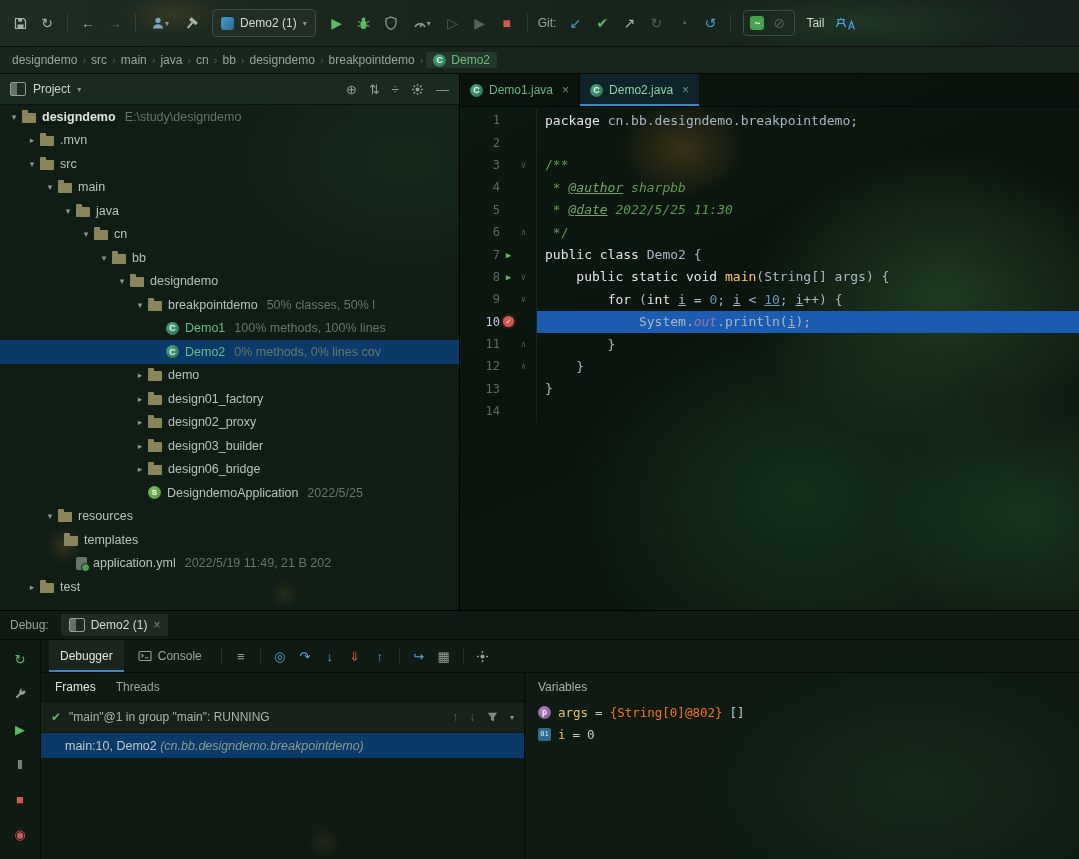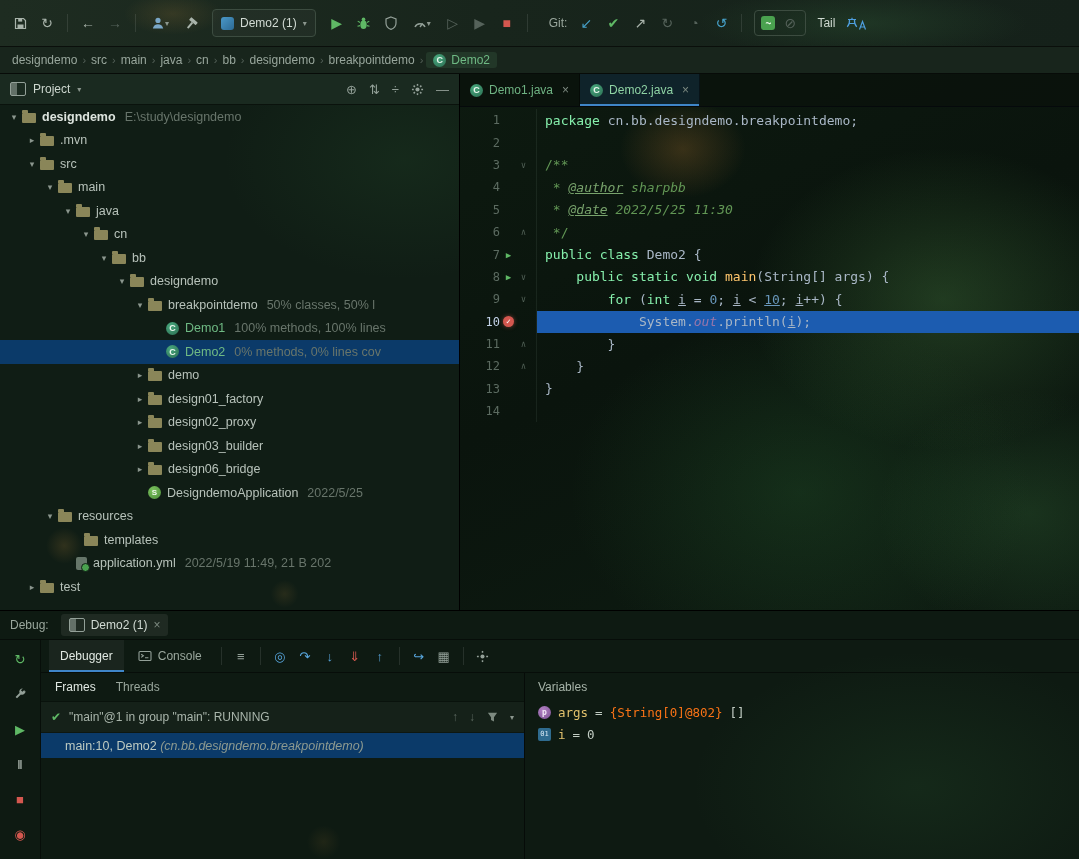--- a/index.html
+++ b/index.html
@@ -14,21 +14,21 @@
     border-bottom:1px solid #0a0f0b;}
   .tb-ic{width:24px;height:24px;display:flex;align-items:center;justify-content:center;border-radius:4px;
          color:#a9b4ab;font-size:14px;flex:none;}
   .tb-ic.dim{color:#55625a}
   .green{color:#5fb865}.red{color:#d4574f}.teal{color:#46a0c8}.blue{color:#4f9fe0}
   .tb-sep{width:1px;height:18px;background:rgba(255,255,255,.10);margin:0 5px;flex:none}
   .run-combo{display:flex;align-items:center;gap:6px;border:1px solid #3c4c40;border-radius:4px;height:26px;
              padding:0 8px;margin:0 6px;background:rgba(255,255,255,.03);color:#d2dbd4;flex:none}
   .appic{width:13px;height:13px;border-radius:3px;background:linear-gradient(135deg,#4a98c8,#2d6a94)}
   .caret{font-size:8px;color:#8b968e}
-  .gitlabel{color:#9aa79d;margin:0 4px 0 13px}
+  .gitlabel{color:#9aa79d;margin:0 4px 0 2px}
   .grp-box{display:flex;align-items:center;gap:6px;border:1px solid #3c4c40;border-radius:4px;height:24px;
            padding:0 6px;margin:0 4px;flex:none}
   .tailic{width:14px;height:14px;border-radius:3px;background:#4aa14f;color:#eaf6ea;font-size:10px;font-weight:bold;
           display:flex;align-items:center;justify-content:center}
   .taillabel{color:#cfd9d1;margin:0 4px}
   
   .crumbs{height:26px;display:flex;align-items:center;padding:0 8px;background:#18251c;
           border-bottom:1px solid #070b08;color:#98a69c}
   .crumb{padding:1px 4px;border-radius:3px}
   .crumb-sep{color:#536058;margin:0 1px;font-size:11px}
@@ -85,21 +85,21 @@
   .ln{width:40px;text-align:right;color:#5c6b61;font-size:12px}
   .sl1{width:17px;text-align:center;flex:none;display:flex;align-items:center;justify-content:center}
   .sl2{width:13px;flex:none;text-align:center;color:#4e5d53;font-size:9px}
   .runA{color:#5fb865;font-size:9px}
   .bpdot{display:inline-block;width:11px;height:11px;border-radius:50%;background:#d4574f;position:relative;
          box-shadow:0 0 4px rgba(212,87,79,.55)}
   .bpdot::after{content:"✓";position:absolute;inset:0;color:#fff;font-size:8px;line-height:11px;text-align:center}
   .ct{flex:1;white-space:pre;padding-left:8px;display:flex;align-items:center}
   .cl.cur .ct{background:#1c5cb0}
   .cl.cur .ln{color:#c3d2e8}
-  .sg-kw{color:#86efac}.sg-pl{color:#a9b7c6}.sg-cm{color:#629755}
+  .sg-kw{color:#e5e5e5}.sg-pl{color:#a9b7c6}.sg-cm{color:#629755}
   .sg-cmi{color:#629755;font-style:italic}
   .sg-tag{color:#78a36c;text-decoration:underline;font-style:italic}
   .sg-num{color:#6897bb}.sg-numu{color:#6897bb;text-decoration:underline}
   .sg-und{color:#a9b7c6;text-decoration:underline}
   .sg-fld{color:#9876aa;font-style:italic}.sg-fn{color:#ffc66d}
   
   .debug{height:251px;flex:none;display:flex;flex-direction:column;background:#0e1a12;border-top:1px solid #000;position:relative}
   .dbg-bgart{position:absolute;inset:0;pointer-events:none;background:
       radial-gradient(300px 180px at 85% 70%, rgba(60,130,70,.14), transparent 75%),
       radial-gradient(24px 24px at 30% 92%, rgba(240,170,70,.08), transparent 70%);}
@@ -374,21 +374,21 @@
             <span class="tchev"></span>
             <span class="tispring">S</span>
             <span class="tlabel">DesigndemoApplication</span>
             <span class="tmeta">2022/5/25</span>
           </div>
           <div class="trow" style="padding-left: 42px;">
             <span class="tchev">▾</span>
             <span class="tfold"></span>
             <span class="tlabel">resources</span>
           </div>
-          <div class="trow" style="padding-left: 68px;">
+          <div class="trow" style="padding-left: 48px;">
             <span class="tchev"></span>
             <span class="tfold"></span>
             <span class="tlabel">templates</span>
           </div>
           <div class="trow" style="padding-left: 60px;">
             <span class="tchev"></span>
             <span class="tiyml"></span>
             <span class="tlabel">application.yml</span>
             <span class="tmeta">2022/5/19 11:49, 21 B 202</span>
           </div>

